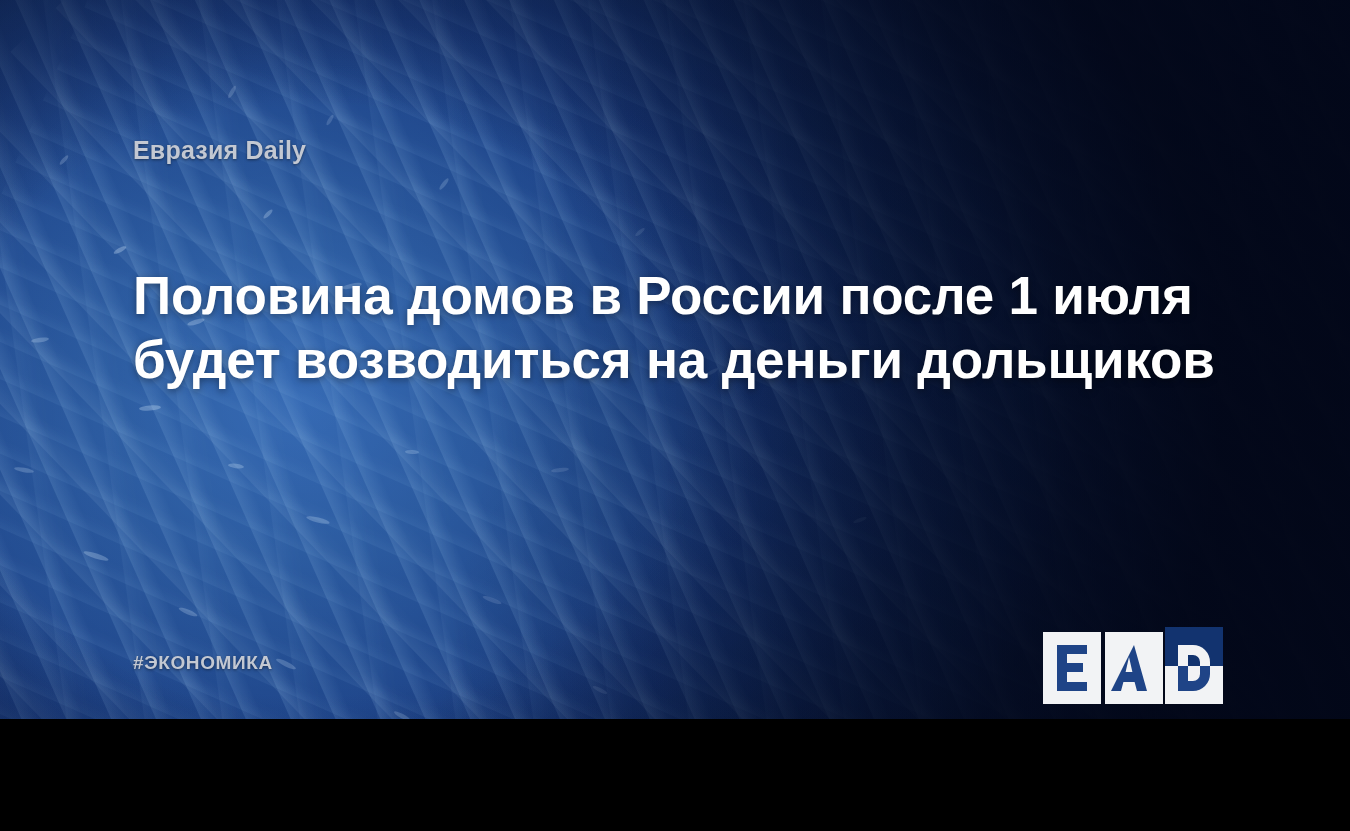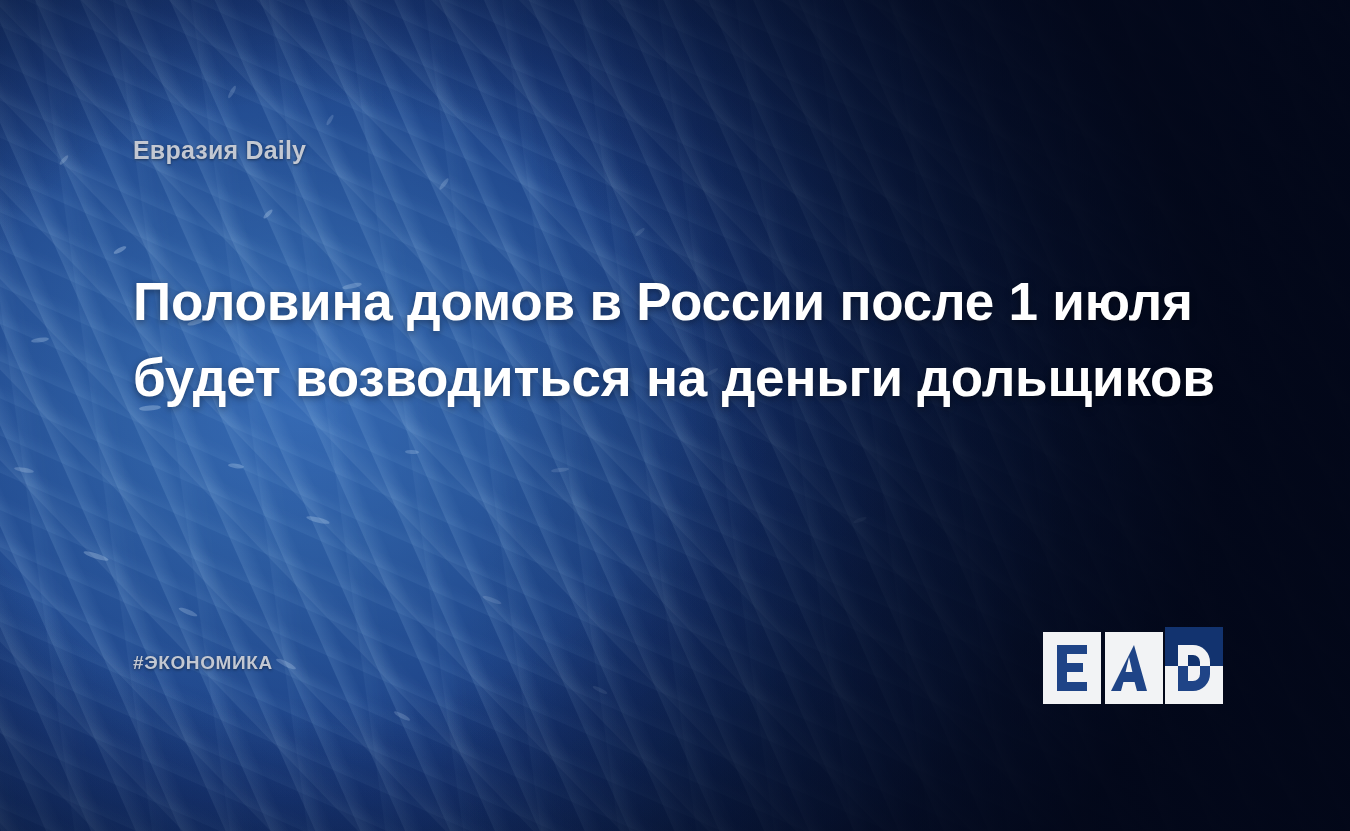--- a/index.html
+++ b/index.html
@@ -8,21 +8,21 @@
     padding: 0;
     background: #000;
   }
   body {
     font-family: "Liberation Sans", "DejaVu Sans", sans-serif;
   }
 
   #card {
     position: relative;
     width: 1350px;
-    height: 831px;
+    height: 719px;
     overflow: hidden;
     background: #1d4ed8;
   }
 
   
   .bg-base {
     position: absolute;
     inset: 0;
     background:
       radial-gradient(ellipse 620px 540px at 300px 400px,
@@ -152,21 +152,21 @@
   }
 
   .headline {
     position: absolute;
     left: 133px;
     top: 264px;
     width: 1105px;
     margin: 0;
     font-size: 53px;
     font-weight: bold;
-    line-height: 76px;
+    line-height: 64px;
     letter-spacing: -0.2px;
     color: #ffffff;
     text-shadow: 0 2px 7px rgba(0,0,0,.38);
   }
 
   .tag {
     position: absolute;
     left: 133px;
     top: 652px;
     font-size: 19px;

